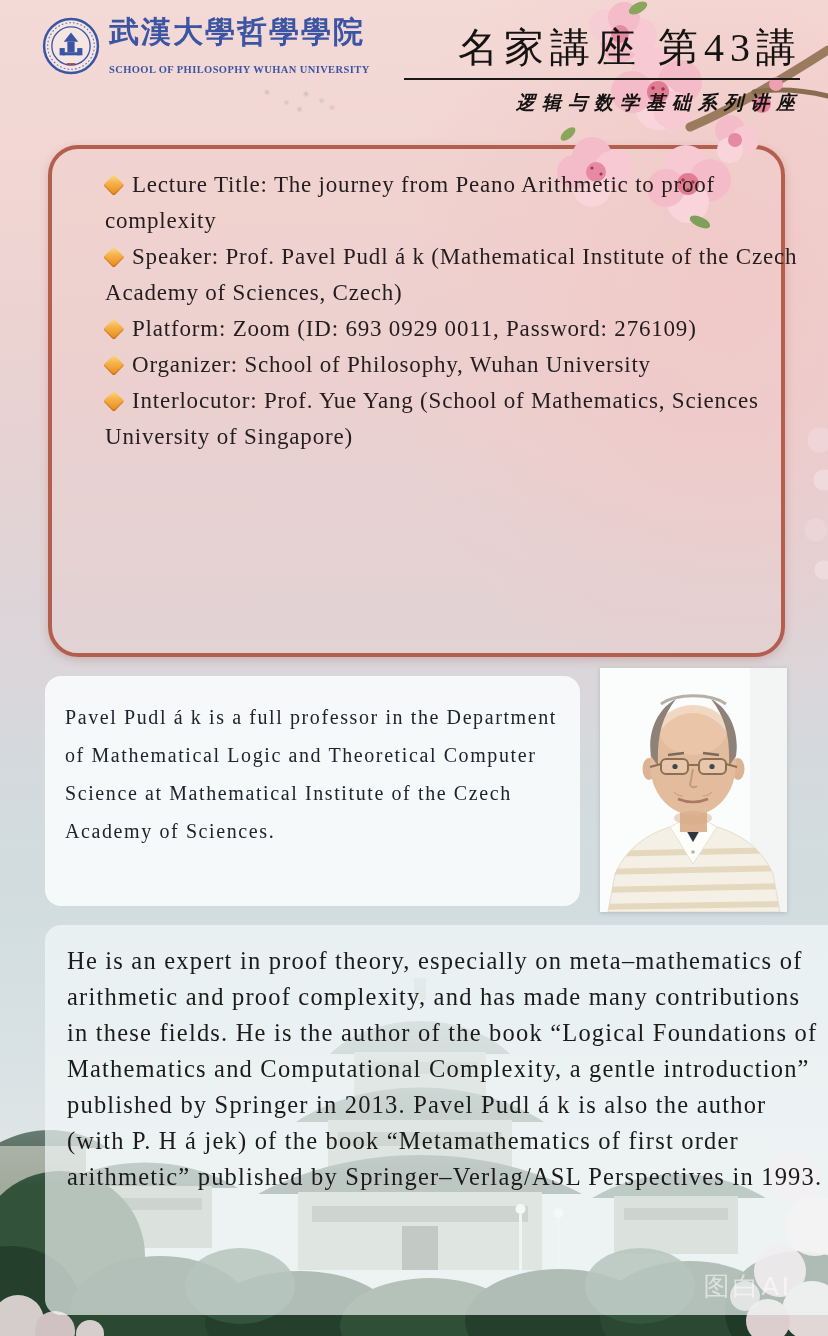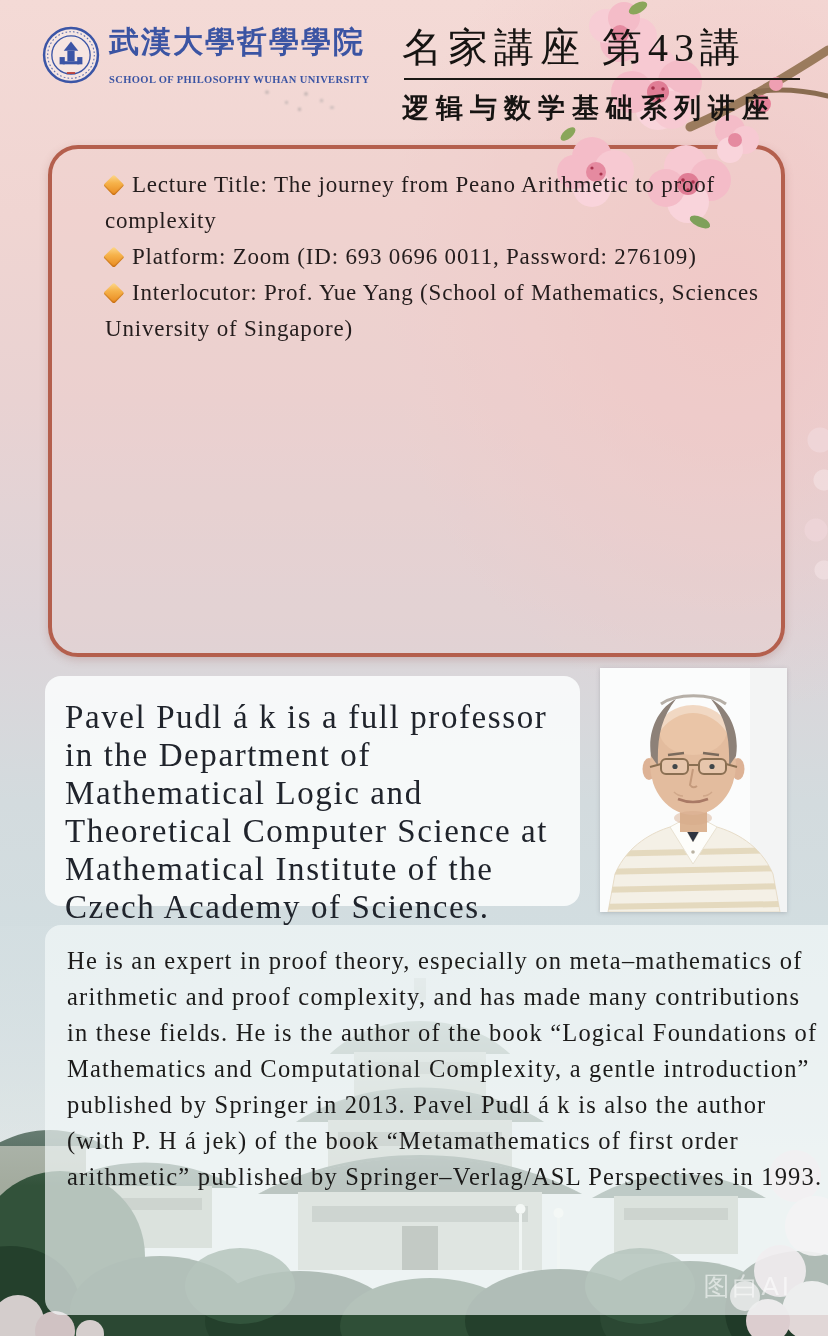--- a/index.html
+++ b/index.html
@@ -19,54 +19,54 @@
   .scene-fade{ position:absolute; left:0; bottom:150px; width:828px; height:260px;
     background:linear-gradient(180deg, rgba(211,222,225,0.95) 0%, rgba(211,222,225,0.55) 40%, rgba(211,222,225,0) 100%);}
   .edge-blossom{ position:absolute; right:0; top:410px; width:46px; height:190px; opacity:.55;
     background:
       radial-gradient(circle 14px at 38px 30px, #f3dde1 0 12px, transparent 13px),
       radial-gradient(circle 12px at 42px 70px, #f6e6e8 0 10px, transparent 11px),
       radial-gradient(circle 13px at 34px 120px, #f2d9de 0 11px, transparent 12px),
       radial-gradient(circle 11px at 42px 160px, #f6e6e8 0 9px, transparent 10px);}
   
   .top{ position:absolute; left:0; top:0; width:828px; height:140px; z-index:4; }
-  .logo-group{ position:absolute; left:42px; top:26px; display:flex; }
+  .logo-group{ position:absolute; left:42px; top:16px; display:flex; align-items:center; }
   .emblem{ width:58px; height:58px; flex:0 0 auto; }
   .logo-text{ margin-left:9px; }
   .logo-cn{ font-size:30px; font-weight:bold; color:#3b54a3; letter-spacing:2px; line-height:32px;}
   .logo-en{ font-size:10.5px; font-weight:bold; color:#3b54a3; letter-spacing:0.4px; margin-top:16px;}
   .smudge{ position:absolute; left:228px; top:82px; width:130px; height:34px; opacity:.45; filter:blur(1px);
     background:
       radial-gradient(circle 2px at 30% 30%, #8a8a8a 0 1.5px, transparent 2px),
       radial-gradient(circle 2px at 45% 60%, #9a9a9a 0 1.5px, transparent 2px),
       radial-gradient(circle 2px at 60% 35%, #8a8a8a 0 1.5px, transparent 2px),
       radial-gradient(circle 2px at 72% 55%, #9a9a9a 0 1.5px, transparent 2px),
       radial-gradient(circle 2px at 55% 80%, #8a8a8a 0 1.5px, transparent 2px),
       radial-gradient(circle 2px at 80% 75%, #9a9a9a 0 1.5px, transparent 2px);}
-  .series{ position:absolute; right:26px; top:22px; width:400px; text-align:left; color:#161412;}
+  .series{ position:absolute; right:26px; top:22px; width:400px; text-align:right; color:#161412;}
   .series-title{ font-size:40px; letter-spacing:6px; line-height:52px; font-weight:500; white-space:nowrap;}
   .series-rule{ height:2px; background:#1b1915; margin:4px 2px 10px 2px; }
-  .series-sub{ font-size:27px; letter-spacing:7px; font-weight:600; white-space:nowrap;}
+  .series-sub{ font-size:19px; letter-spacing:7px; font-weight:600; white-space:nowrap;font-style:italic;}
   
   .info-frame{ position:absolute; left:48px; top:145px; width:737px; height:512px; z-index:1;
     border:4px solid #b45f4d; border-radius:30px;
     background:rgba(240,204,201,0.32);
     box-shadow:0 3px 8px rgba(150,85,75,0.25);}
   .blossom-top{ position:absolute; left:540px; top:-8px; width:288px; height:252px; z-index:2; }
   .info-list{ position:absolute; left:68px; top:167px; width:702px; z-index:3;
     font-size:23px; line-height:36px; letter-spacing:0.8px; color:#241d1d;margin-left:37px;}
   .info-item{ margin:0; }
   .diamond{ display:inline-block; width:15px; height:15px; margin:0 10px 0 2px;
     transform:rotate(45deg) translateY(1px); border-radius:2px;
     background:linear-gradient(135deg,#fdd98d 0%,#f6b24a 40%,#e8871c 100%);
     box-shadow:inset -1px -1px 1px rgba(150,70,0,0.4);}
   
   .bio-card{ position:absolute; left:45px; top:676px; width:535px; height:230px; z-index:3;
     background:rgba(249,252,252,0.9); border-radius:16px; padding:22px 18px 0 20px;
-    font-size:33px; line-height:38px; letter-spacing:1.6px; color:#20242c;}
+    font-size:20px; line-height:38px; letter-spacing:1.6px; color:#20242c;}
   .portrait{ position:absolute; left:600px; top:668px; width:187px; height:244px; z-index:3;
     background:#fbfcfc; box-shadow:0 1px 4px rgba(80,80,90,0.25);}
   .portrait svg{ display:block; width:187px; height:244px; }
   
   .detail-card{ position:absolute; left:45px; top:925px; width:808px; height:390px; z-index:3;
     background:rgba(243,249,249,0.68); border-radius:16px; padding:18px 26px 0 22px;
     font-size:24.5px; line-height:36px; letter-spacing:1.2px; color:#1c1b1a;}
   
   .watermark{ position:absolute; right:36px; bottom:32px; z-index:5;
     font-size:26px; letter-spacing:3px; color:rgba(255,255,255,0.55);
@@ -222,21 +222,23 @@
     </g>
     <circle cx="222" cy="112" r="9" fill="#e8829b"></circle>
     <circle cx="236" cy="92" r="7" fill="#ef9fb2"></circle>
     <ellipse cx="98" cy="16" rx="10" ry="5" fill="#8aa65a" transform="rotate(-28 98 16)"></ellipse>
     <ellipse cx="160" cy="230" rx="11" ry="5" fill="#7fa05a" transform="rotate(24 160 230)"></ellipse>
     <ellipse cx="28" cy="142" rx="9" ry="4.5" fill="#8aa65a" transform="rotate(-40 28 142)"></ellipse>
   </svg>
 
   <div class="info-list">
     <p class="info-item"><span class="diamond"></span><span>Lecture Title: The journey from Peano Arithmetic to proof complexity</span></p>
-    <p class="info-item"><span class="diamond"></span><span>Platform: Zoom (ID: 693 0696 0011, Password: 276109)</span></p>
+    <p class="info-item"><span class="diamond"></span><span>Speaker: Prof. Pavel Pudl á k (Mathematical Institute of the Czech Academy of Sciences, Czech)</span></p>
+    <p class="info-item"><span class="diamond"></span><span>Platform: Zoom (ID: 693 0929 0011, Password: 276109)</span></p>
+    <p class="info-item"><span class="diamond"></span><span>Organizer: School of Philosophy, Wuhan University</span></p>
     <p class="info-item"><span class="diamond"></span><span>Interlocutor: Prof. Yue Yang (School of Mathematics, Sciences University of Singapore)</span></p>
   </div>
 
   <div class="bio-card">
     <p>Pavel Pudl á k is a full professor in the Department of Mathematical Logic and Theoretical Computer Science at Mathematical Institute of the Czech Academy of Sciences.</p>
   </div>
 
   <div class="portrait">
     <svg viewBox="0 0 187 244">
       <rect x="0" y="0" width="187" height="244" fill="#fbfcfc"></rect>

